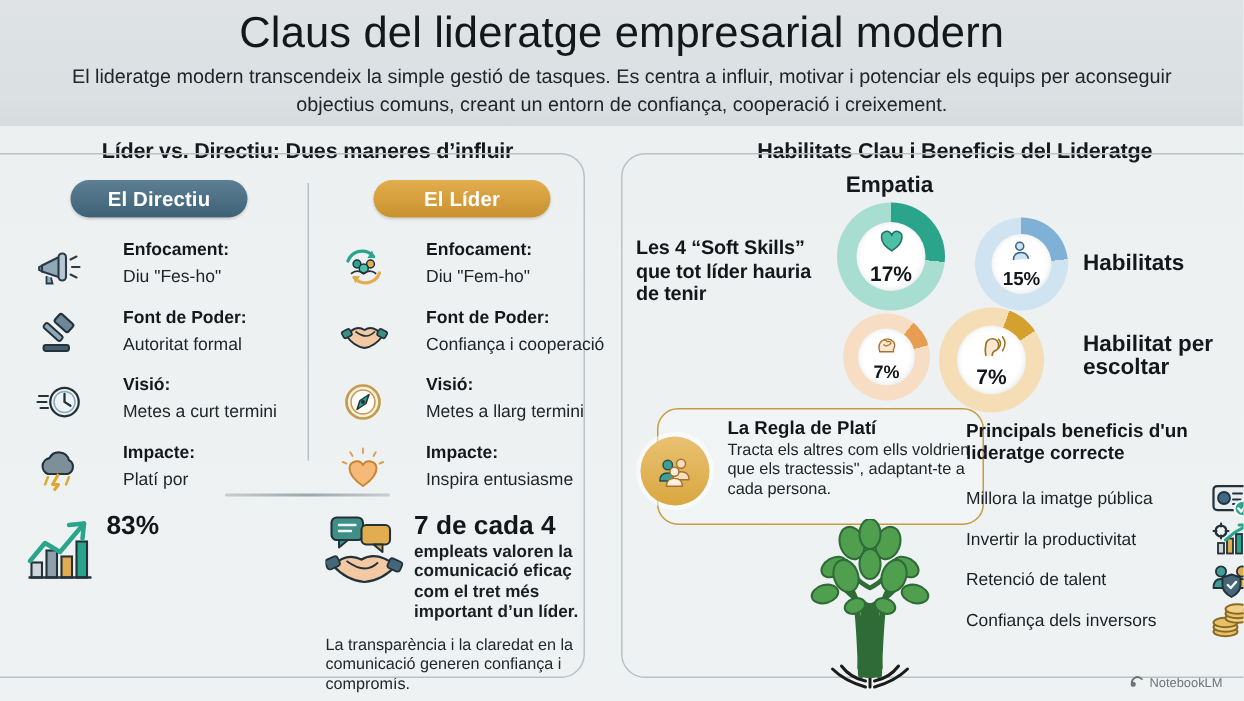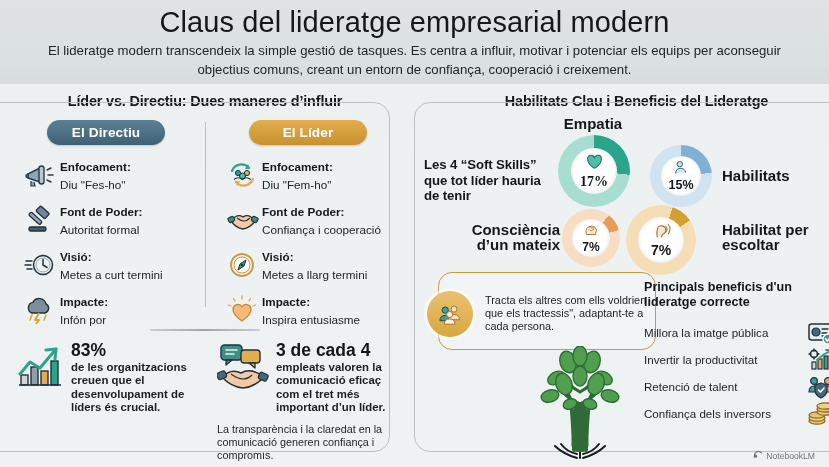--- a/index.html
+++ b/index.html
@@ -72,21 +72,21 @@
     display: block; margin: 0 auto; width: 118px; height: 25px;
     border-radius: 13px; color: #fff; font-weight: bold; font-size: 13.6px;
     line-height: 25px; text-align: center; letter-spacing: .1px;
     box-shadow: 0 1px 2px rgba(0,0,0,.18);
   }
   .pill.directiu { background: linear-gradient(180deg,#5d7f93 0%,#3f6176 100%); }
   .pill.lider    { background: linear-gradient(180deg,#e2ad4e 0%,#c9912f 100%); }
 
   .attrs { margin-top: 11px; }
   .attr {
-    display: flex; align-items: center; gap: 2px;
+    display: flex; align-items: flex-end; gap: 24px;
     margin-bottom: 8px; padding-left: 18px;
   }
   .attr .ic { width: 34px; height: 30px; flex: none; }
   .attr .tx { padding-top: 1px; }
   .attr .k  { font-size: 11.7px; font-weight: bold; color: #15181b; line-height: 14px; }
   .attr .v  { font-size: 11.7px; color: #20252a; line-height: 15px; }
 
   
   .hr-small {
     width: 110px; height: 2px; margin: 4px auto 0;
@@ -156,21 +156,21 @@
     display: flex; align-items: center; justify-content: space-between;
     gap: 6px; height: 27px;
   }
   .ben-row .lbl { font-size: 11.6px; color: #1b2024; }
   .ben-row .bic { width: 26px; height: 24px; flex: none; }
 
   .tree { position: absolute; left: 110px; top: 262px; width: 120px; height: 118px; }
 
   .footer {
     position: absolute; right: 14px; bottom: 6px;
-    font-size: 8.6px; color: #6d7479; display: flex; align-items: center; gap: 3px;
+    font-size: 8.6px; color: #6d7479; display: flex; align-items: flex-start; gap: 3px;
   }
 </style>
 </head>
 <body>
 
 <div id="page">
 
   <div class="header">
     <div class="title">Claus del lideratge empresarial modern</div>
     <div class="subtitle">El lideratge modern transcendeix la simple gestió de tasques. Es centra a influir, motivar i potenciar els equips per aconseguir objectius comuns, creant un entorn de confiança, cooperació i creixement.</div>
@@ -238,21 +238,21 @@
             <div class="attr">
               <span class="ic">
                 <svg viewBox="0 0 34 30" width="34" height="30">
                   <path d="M8 18 a5.5 5.5 0 0 1 1-10.6 a7 7 0 0 1 13 1.4 a5 5 0 0 1 -1 9.2 Z" fill="#7d8f99" stroke="#22313a" stroke-width="1.4" stroke-linejoin="round"></path>
                   <path d="M15 18 L11 25 L15 25 L12 29" fill="none" stroke="#e0a62e" stroke-width="2" stroke-linejoin="round"></path>
                   <path d="M8 20 L6 25 M22 20 L20 25" stroke="#e0a62e" stroke-width="1.6" stroke-linecap="round"></path>
                 </svg>
               </span>
               <span class="tx">
                 <span class="k">Impacte:</span><br>
-                <span class="v">Infón por</span>
+                <span class="v">Platí por</span>
               </span>
             </div>
           </div>
         </div>
 
         <div class="cmp-col b">
           <div class="pill lider">El Líder</div>
           <div class="attrs">
 
             <div class="attr">
@@ -332,42 +332,41 @@
                 <rect x="19" y="26" width="7" height="18" fill="#8fa0ab" stroke="#22313a" stroke-width="1.4"></rect>
                 <rect x="29" y="30" width="7" height="14" fill="#e2ad4e" stroke="#22313a" stroke-width="1.4"></rect>
                 <rect x="39" y="20" width="7" height="24" fill="#2aa58c" stroke="#22313a" stroke-width="1.4"></rect>
                 <path d="M7 44 L49 44" stroke="#22313a" stroke-width="1.6"></path>
                 <path d="M8 33 L18 21 L28 27 L44 8" fill="none" stroke="#2aa58c" stroke-width="3" stroke-linecap="round" stroke-linejoin="round"></path>
                 <path d="M44 8 L34 9 M44 8 L43 18" stroke="#2aa58c" stroke-width="3" stroke-linecap="round"></path>
               </svg>
             </span>
             <span class="stat-txt">
               <span class="stat-big">83%</span>
-              <span class="stat-sub" style="display:block">de les organitzacions creuen que el desenvolupament de líders és crucial.</span>
             </span>
           </div>
         </div>
 
         <div class="stat">
           <div class="stat-top">
             <span class="stat-ic">
               <svg viewBox="0 0 52 52" width="52" height="52">
                 <rect x="4" y="4" width="21" height="15" rx="3.5" fill="#3f8f86" stroke="#22313a" stroke-width="1.4"></rect>
                 <path d="M9 19 L9 24 L15 19 Z" fill="#3f8f86" stroke="#22313a" stroke-width="1.3" stroke-linejoin="round"></path>
                 <path d="M9 9 L20 9 M9 13 L17 13" stroke="#eaf6f3" stroke-width="1.6" stroke-linecap="round"></path>
                 <rect x="24" y="9" width="19" height="13" rx="3.2" fill="#e2ad4e" stroke="#22313a" stroke-width="1.4"></rect>
                 <path d="M38 22 L38 27 L32 22 Z" fill="#e2ad4e" stroke="#22313a" stroke-width="1.3" stroke-linejoin="round"></path>
                 <path d="M5 36 q9 -9 19 -4 q10 -6 23 4 q-9 10 -21 11 q-12 -1 -21 -11 Z" fill="#f3c9a4" stroke="#22313a" stroke-width="1.5" stroke-linejoin="round"></path>
                 <path d="M14 33 q7 5 12 5 q5 0 9 -4" fill="none" stroke="#22313a" stroke-width="1.2"></path>
                 <rect x="0" y="31" width="9" height="7" rx="2" fill="#46677a" stroke="#22313a" stroke-width="1.2" transform="rotate(-24 4 34)"></rect>
                 <rect x="42" y="32" width="9" height="7" rx="2" fill="#46677a" stroke="#22313a" stroke-width="1.2" transform="rotate(24 46 35)"></rect>
               </svg>
             </span>
             <span class="stat-txt">
-              <span class="stat-big">3 de cada 4</span>
+              <span class="stat-big">7 de cada 4</span>
               <span class="stat-sub" style="display:block">empleats valoren la comunicació eficaç com el tret més important d’un líder.</span>
             </span>
           </div>
           <div class="stat-note">La transparència i la claredat en la comunicació generen confiança i compromís.</div>
         </div>
       </div>
     </div>
 
     <div class="col-right">
       <div class="bracket bracket-right"></div>
@@ -381,21 +380,21 @@
         <div class="ring" style="left:148px; top:22px;">
           <div class="ring-label" style="left:-10px; top:-18px; width:90px; text-align:center;">Empatia</div>
           <div class="donut" style="width:72px;height:72px;
                background: conic-gradient(#2aa58c 0deg 96deg, #a8ded1 96deg 360deg);">
             <div class="hole" style="left:13px;top:13px;width:46px;height:46px;">
               <span class="glyph">
                 <svg viewBox="0 0 22 20" width="19" height="17">
                   <path d="M11 18 q-8 -5 -8 -10.5 a4 4 0 0 1 8 -1.6 a4 4 0 0 1 8 1.6 q0 5.5 -8 10.5 Z" fill="#4cbfa6" stroke="#1d6f60" stroke-width="1.2" stroke-linejoin="round"></path>
                 </svg>
               </span>
-              <span class="pct" style="font-size:14px;margin-top:1px;font-family:Liberation Serif, serif;">17%</span>
+              <span class="pct" style="font-size:14px;margin-top:1px;">17%</span>
             </div>
           </div>
         </div>
 
         <div class="ring" style="left:240px; top:32px;">
           <div class="ring-label" style="left:72px; top:24px; width:90px;">Habilitats</div>
           <div class="donut" style="width:62px;height:62px;
                background: conic-gradient(#7fb1d6 0deg 84deg, #cfe3f1 84deg 360deg);">
             <div class="hole" style="left:11px;top:11px;width:40px;height:40px;">
               <span class="glyph">
@@ -403,21 +402,20 @@
                   <circle cx="8" cy="5" r="3.2" fill="#cfe3f1" stroke="#35627f" stroke-width="1.2"></circle>
                   <path d="M3 16 q0 -6 6 -6 q5 0 6 5" fill="#cfe3f1" stroke="#35627f" stroke-width="1.2" stroke-linejoin="round"></path>
                 </svg>
               </span>
               <span class="pct" style="font-size:12.5px;">15%</span>
             </div>
           </div>
         </div>
 
         <div class="ring" style="left:152px; top:96px;">
-          <div class="ring-label" style="left:-100px; top:14px; width:98px; text-align:right;">Consciència d’un mateix</div>
           <div class="donut" style="width:58px;height:58px;
                background: conic-gradient(#f6ddc4 0deg 38deg, #e79d52 38deg 74deg, #f6ddc4 74deg 360deg);">
             <div class="hole" style="left:10px;top:10px;width:38px;height:38px;">
               <span class="glyph">
                 <svg viewBox="0 0 20 18" width="17" height="15">
                   <path d="M4 15 q-2 -6 2 -9 q5 -3 9 1 q2 3 0 6 l0 2 l-11 0 Z" fill="#fbe7d2" stroke="#a9702f" stroke-width="1.1" stroke-linejoin="round"></path>
                   <path d="M7 6 q2 -1 3 1 q2 -1 3 1 q-1 2 -3 2 q-2 1 -3 -1" fill="none" stroke="#a9702f" stroke-width="1"></path>
                 </svg>
               </span>
               <span class="pct" style="font-size:12px;">7%</span>
@@ -446,20 +444,21 @@
         <div class="co-ic">
           <svg viewBox="0 0 30 26" width="27" height="23">
             <circle cx="9" cy="8" r="3.6" fill="#3f9f97" stroke="#1f4f4c" stroke-width="1.1"></circle>
             <path d="M3 20 q0 -6 6 -6 q6 0 6 6 Z" fill="#3f9f97" stroke="#1f4f4c" stroke-width="1.1" stroke-linejoin="round"></path>
             <circle cx="19" cy="7" r="3.4" fill="#f8dfbd" stroke="#a9702f" stroke-width="1.1"></circle>
             <path d="M13 19 q0 -6 6 -6 q6 0 6 6 Z" fill="#f8dfbd" stroke="#a9702f" stroke-width="1.1" stroke-linejoin="round"></path>
             <circle cx="14" cy="13" r="3.4" fill="#fdf0de" stroke="#a9702f" stroke-width="1.1"></circle>
             <path d="M8 24 q0 -6 6 -6 q6 0 6 6 Z" fill="#fdf0de" stroke="#a9702f" stroke-width="1.1" stroke-linejoin="round"></path>
           </svg>
         </div>
+        <div class="co-t">La Regla de Platí</div>
         <div class="co-b">Tracta els altres com ells voldrien que els tractessis", adaptant-te a cada persona.</div>
       </div>
 
       <div class="tree">
         <svg viewBox="0 0 120 118" width="120" height="118">
           <path d="M57 112 q-14 -4 -22 -12 M63 112 q14 -4 22 -12 M60 112 l0 -8 M57 108 q-10 -2 -16 -10 M63 108 q10 -2 16 -10" fill="none" stroke="#1b1b1b" stroke-width="2" stroke-linecap="round"></path>
           <path d="M53 100 q2 -26 -2 -40 M67 100 q-2 -26 2 -40" fill="none" stroke="#2f6b37" stroke-width="3"></path>
           <path d="M54 104 q-1 -32 -3 -48 q-3 -12 -12 -16 M66 104 q1 -32 3 -48 q3 -12 12 -16" fill="none" stroke="#2f6b37" stroke-width="4" stroke-linecap="round"></path>
           <rect x="54" y="56" width="12" height="50" rx="4" fill="#2f6b37"></rect>
           <path d="M60 58 q-16 -6 -22 -20 M60 58 q16 -6 22 -20 M60 46 q-12 -6 -16 -18 M60 46 q12 -6 16 -18" fill="none" stroke="#2f6b37" stroke-width="3" stroke-linecap="round"></path>

